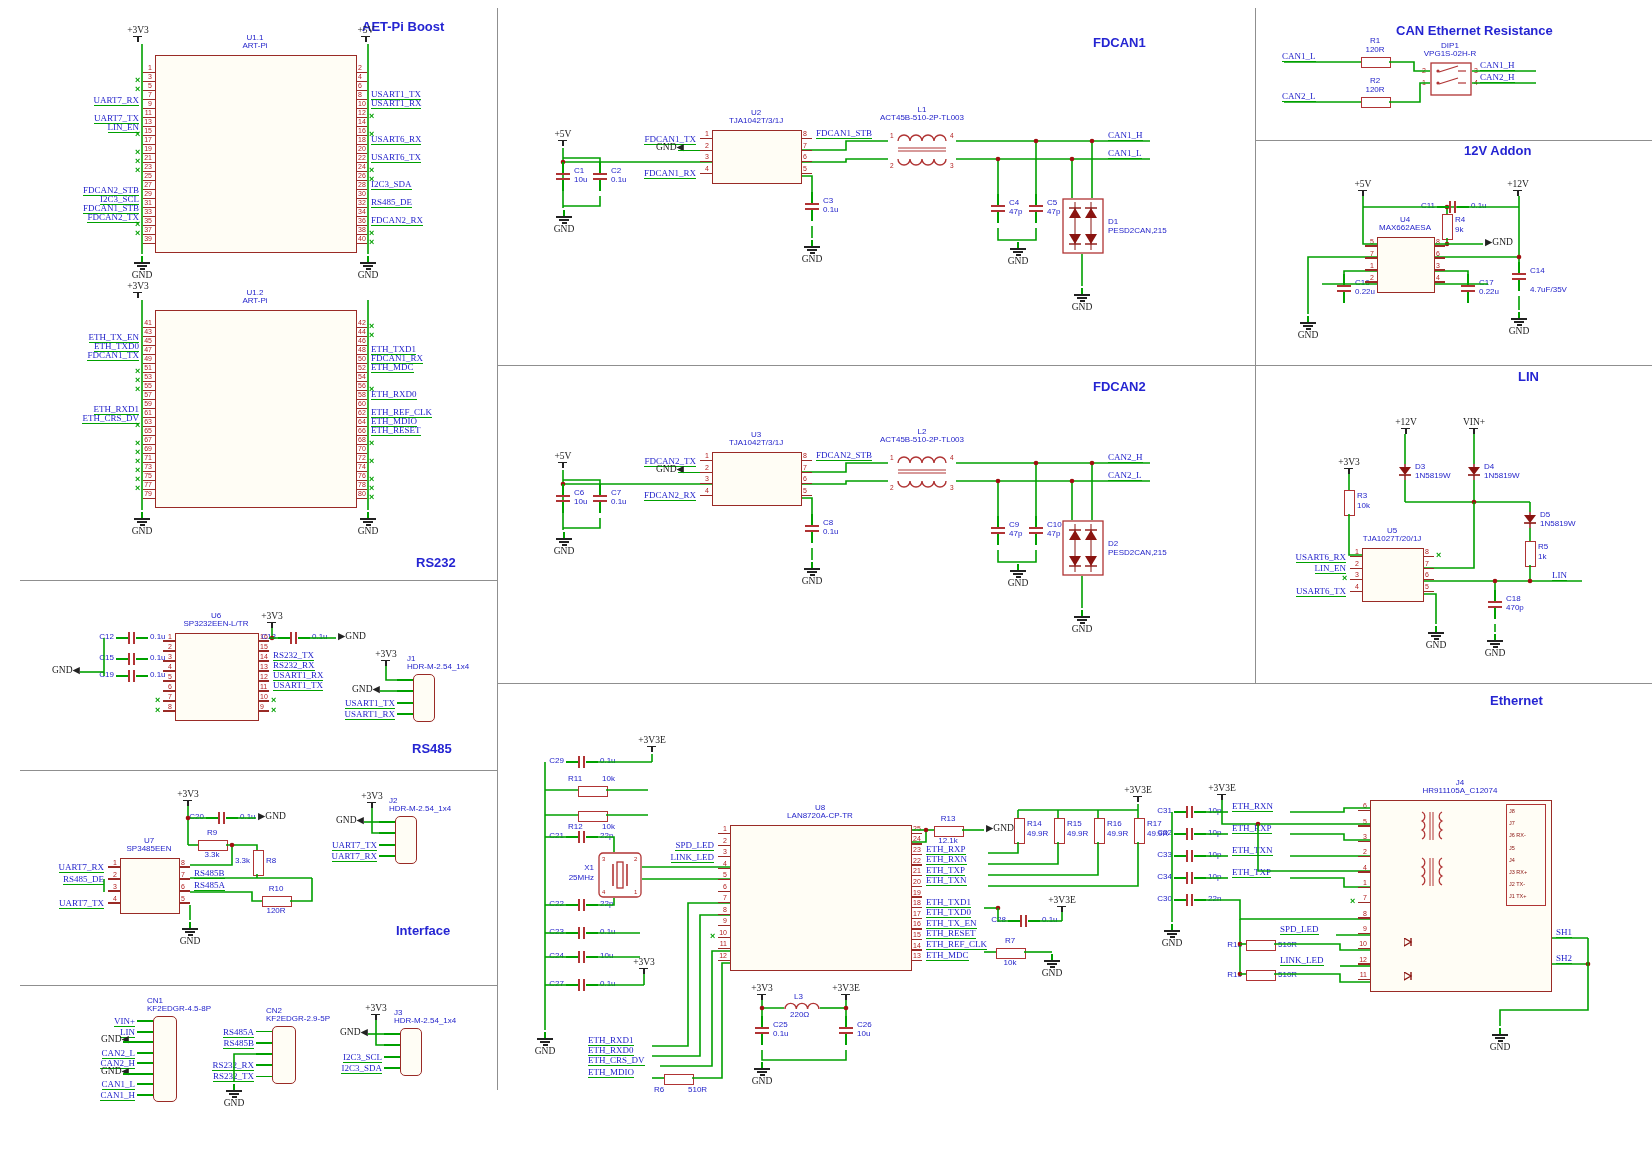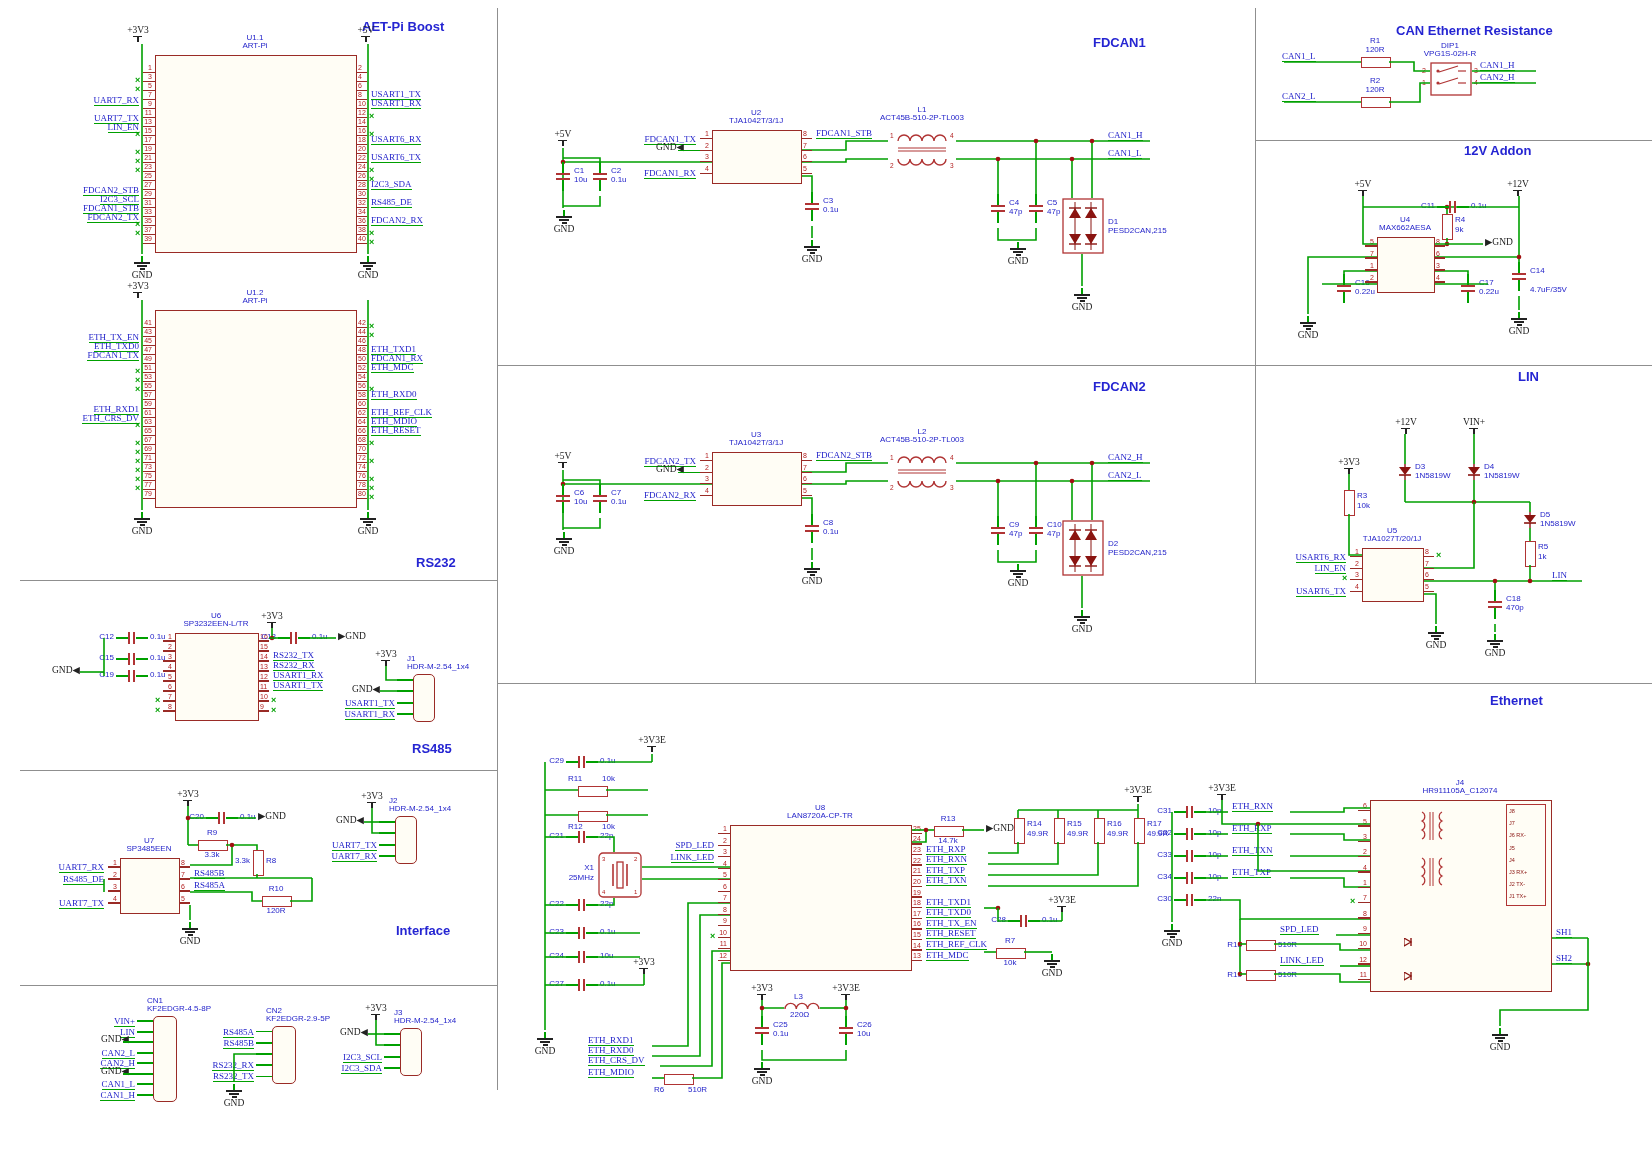--- a/index.html
+++ b/index.html
@@ -1431,21 +1431,21 @@
     <div class="t " style="left: 910px; top: 949.377px; width: 12px; height: 1.4px; background: rgb(154, 43, 38); z-index: 1;"></div>
     <div class="t pin-num" style="left: 913px; top: 941.577px; width: 24px; text-align: left;">14</div>
     <div class="t pin-name" style="left: 788px; top: 945.577px; color: rgb(29, 29, 200); width: 120px; text-align: right;">nINT/REFCLKO</div>
     <div class="t netlbl" style="left: 926px; top: 940.077px;">ETH_REF_CLK</div>
     <div class="t " style="left: 910px; top: 959.992px; width: 12px; height: 1.4px; background: rgb(154, 43, 38); z-index: 1;"></div>
     <div class="t pin-num" style="left: 913px; top: 952.192px; width: 24px; text-align: left;">13</div>
     <div class="t pin-name" style="left: 788px; top: 956.192px; color: rgb(29, 29, 200); width: 120px; text-align: right;">MDC</div>
     <div class="t netlbl" style="left: 926px; top: 950.692px;">ETH_MDC</div>
     <div class="t resr" style="left: 934px; top: 826px; width: 28px; height: 9px;"></div>
     <div class="t clbl" style="left: 928px; top: 815px; width: 40px; text-align: center;">R13</div>
-    <div class="t clbl" style="left: 928px; top: 837px; width: 40px; text-align: center;">14.7k</div>
+    <div class="t clbl" style="left: 928px; top: 837px; width: 40px; text-align: center;">12.1k</div>
     <div class="t gndt" style="left: 986px; top: 824px; font-size: 9.5px;">▶GND</div>
     <div class="t resr" style="left: 1014px; top: 818px; width: 9px; height: 24px;"></div>
     <div class="t clbl" style="left: 1027px; top: 820px;">R14</div>
     <div class="t clbl" style="left: 1027px; top: 830px;">49.9R</div>
     <div class="t resr" style="left: 1054px; top: 818px; width: 9px; height: 24px;"></div>
     <div class="t clbl" style="left: 1067px; top: 820px;">R15</div>
     <div class="t clbl" style="left: 1067px; top: 830px;">49.9R</div>
     <div class="t resr" style="left: 1094px; top: 818px; width: 9px; height: 24px;"></div>
     <div class="t clbl" style="left: 1107px; top: 820px;">R16</div>
     <div class="t clbl" style="left: 1107px; top: 830px;">49.9R</div>

